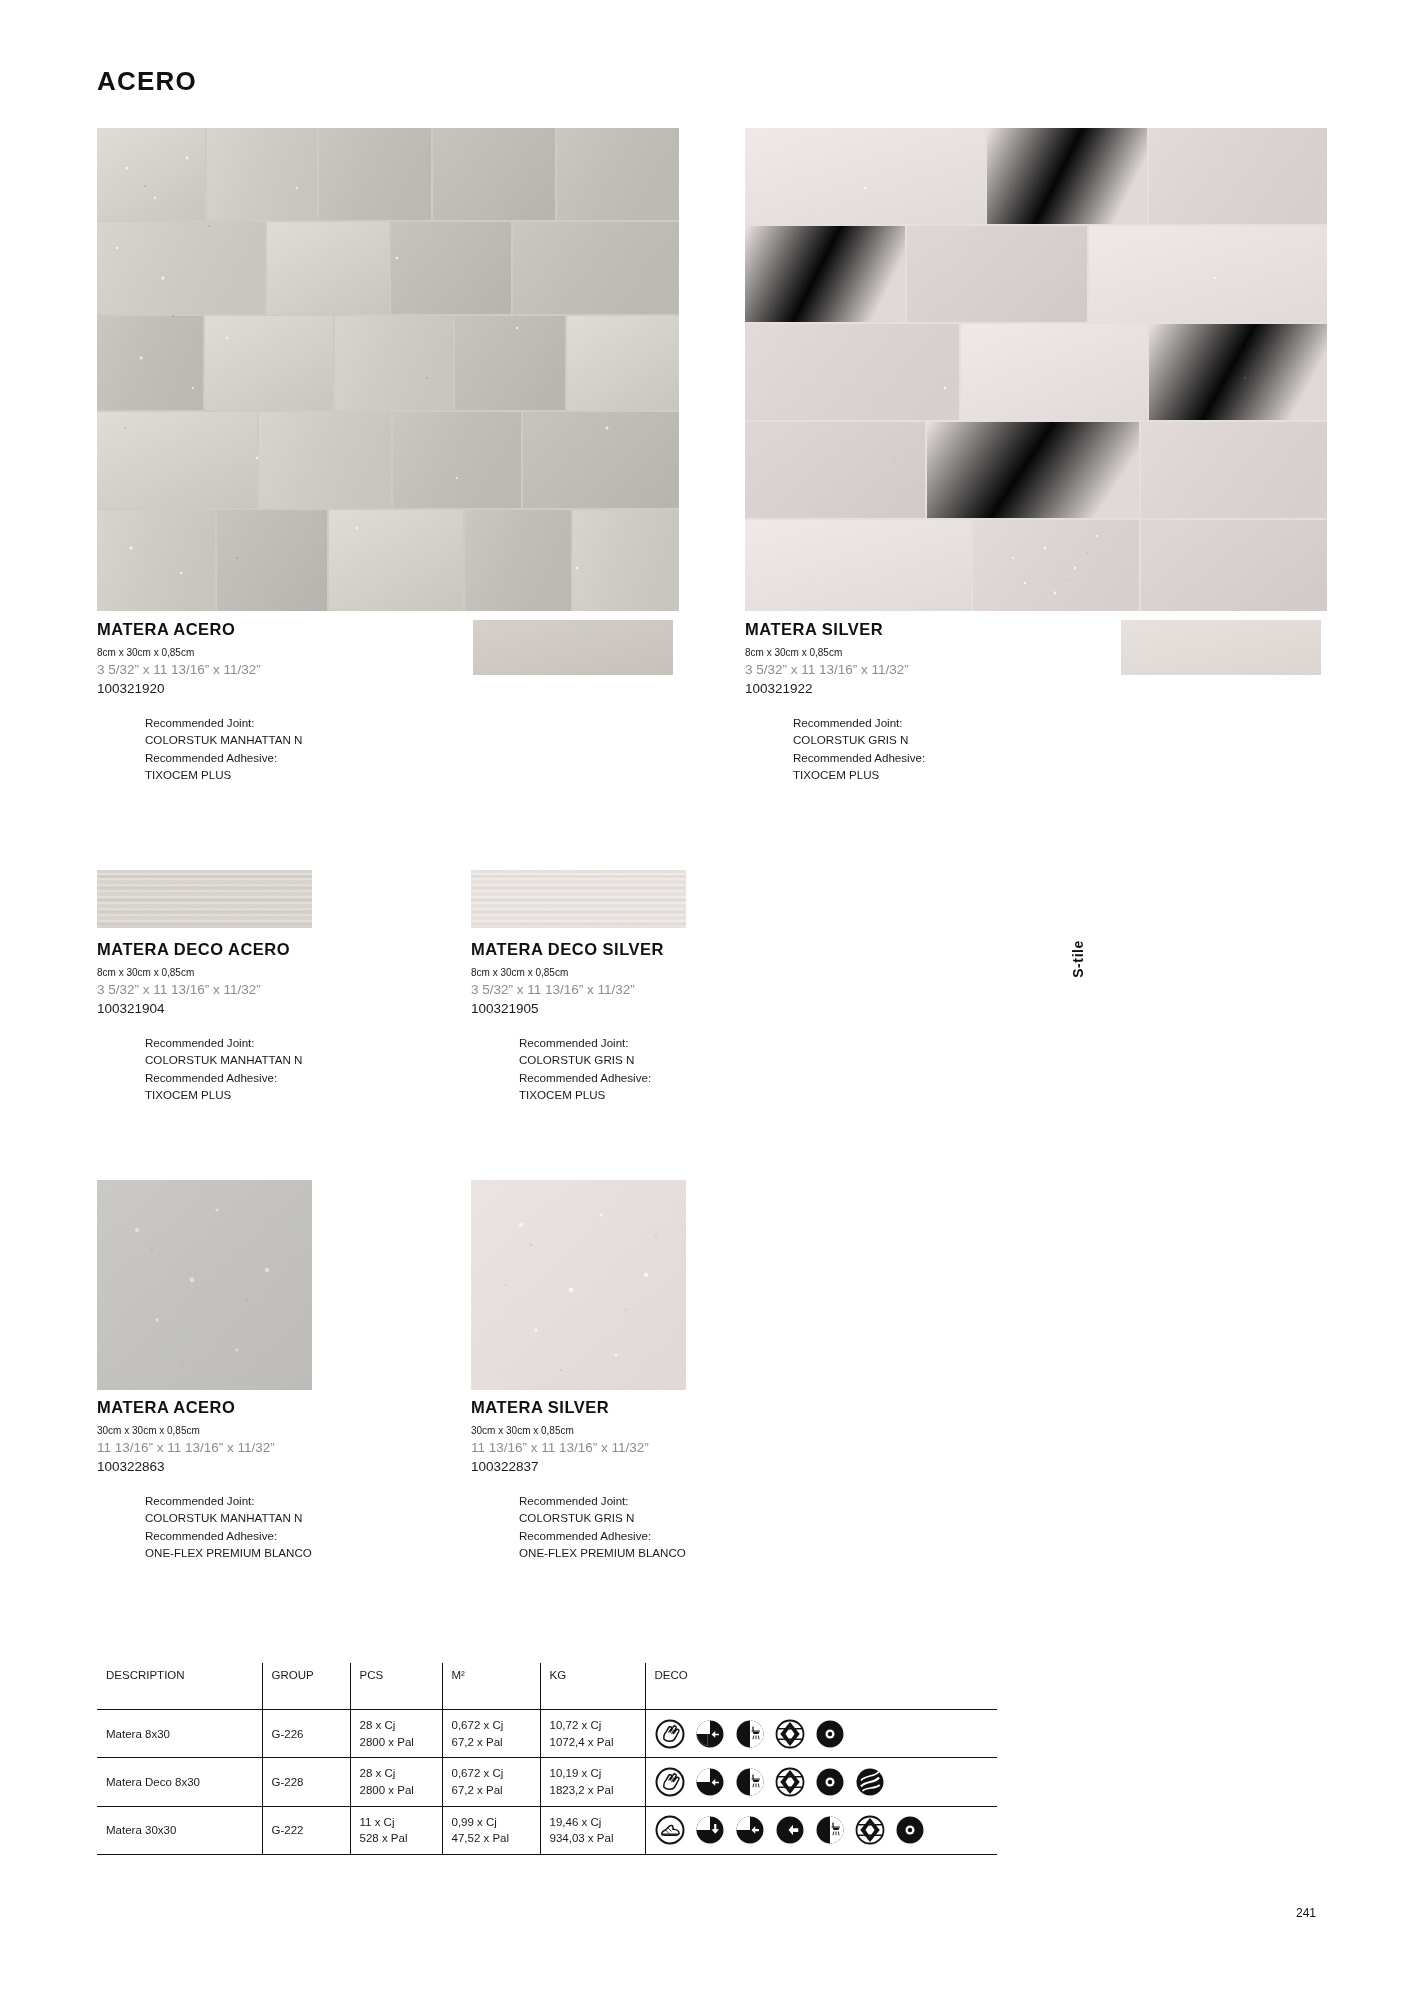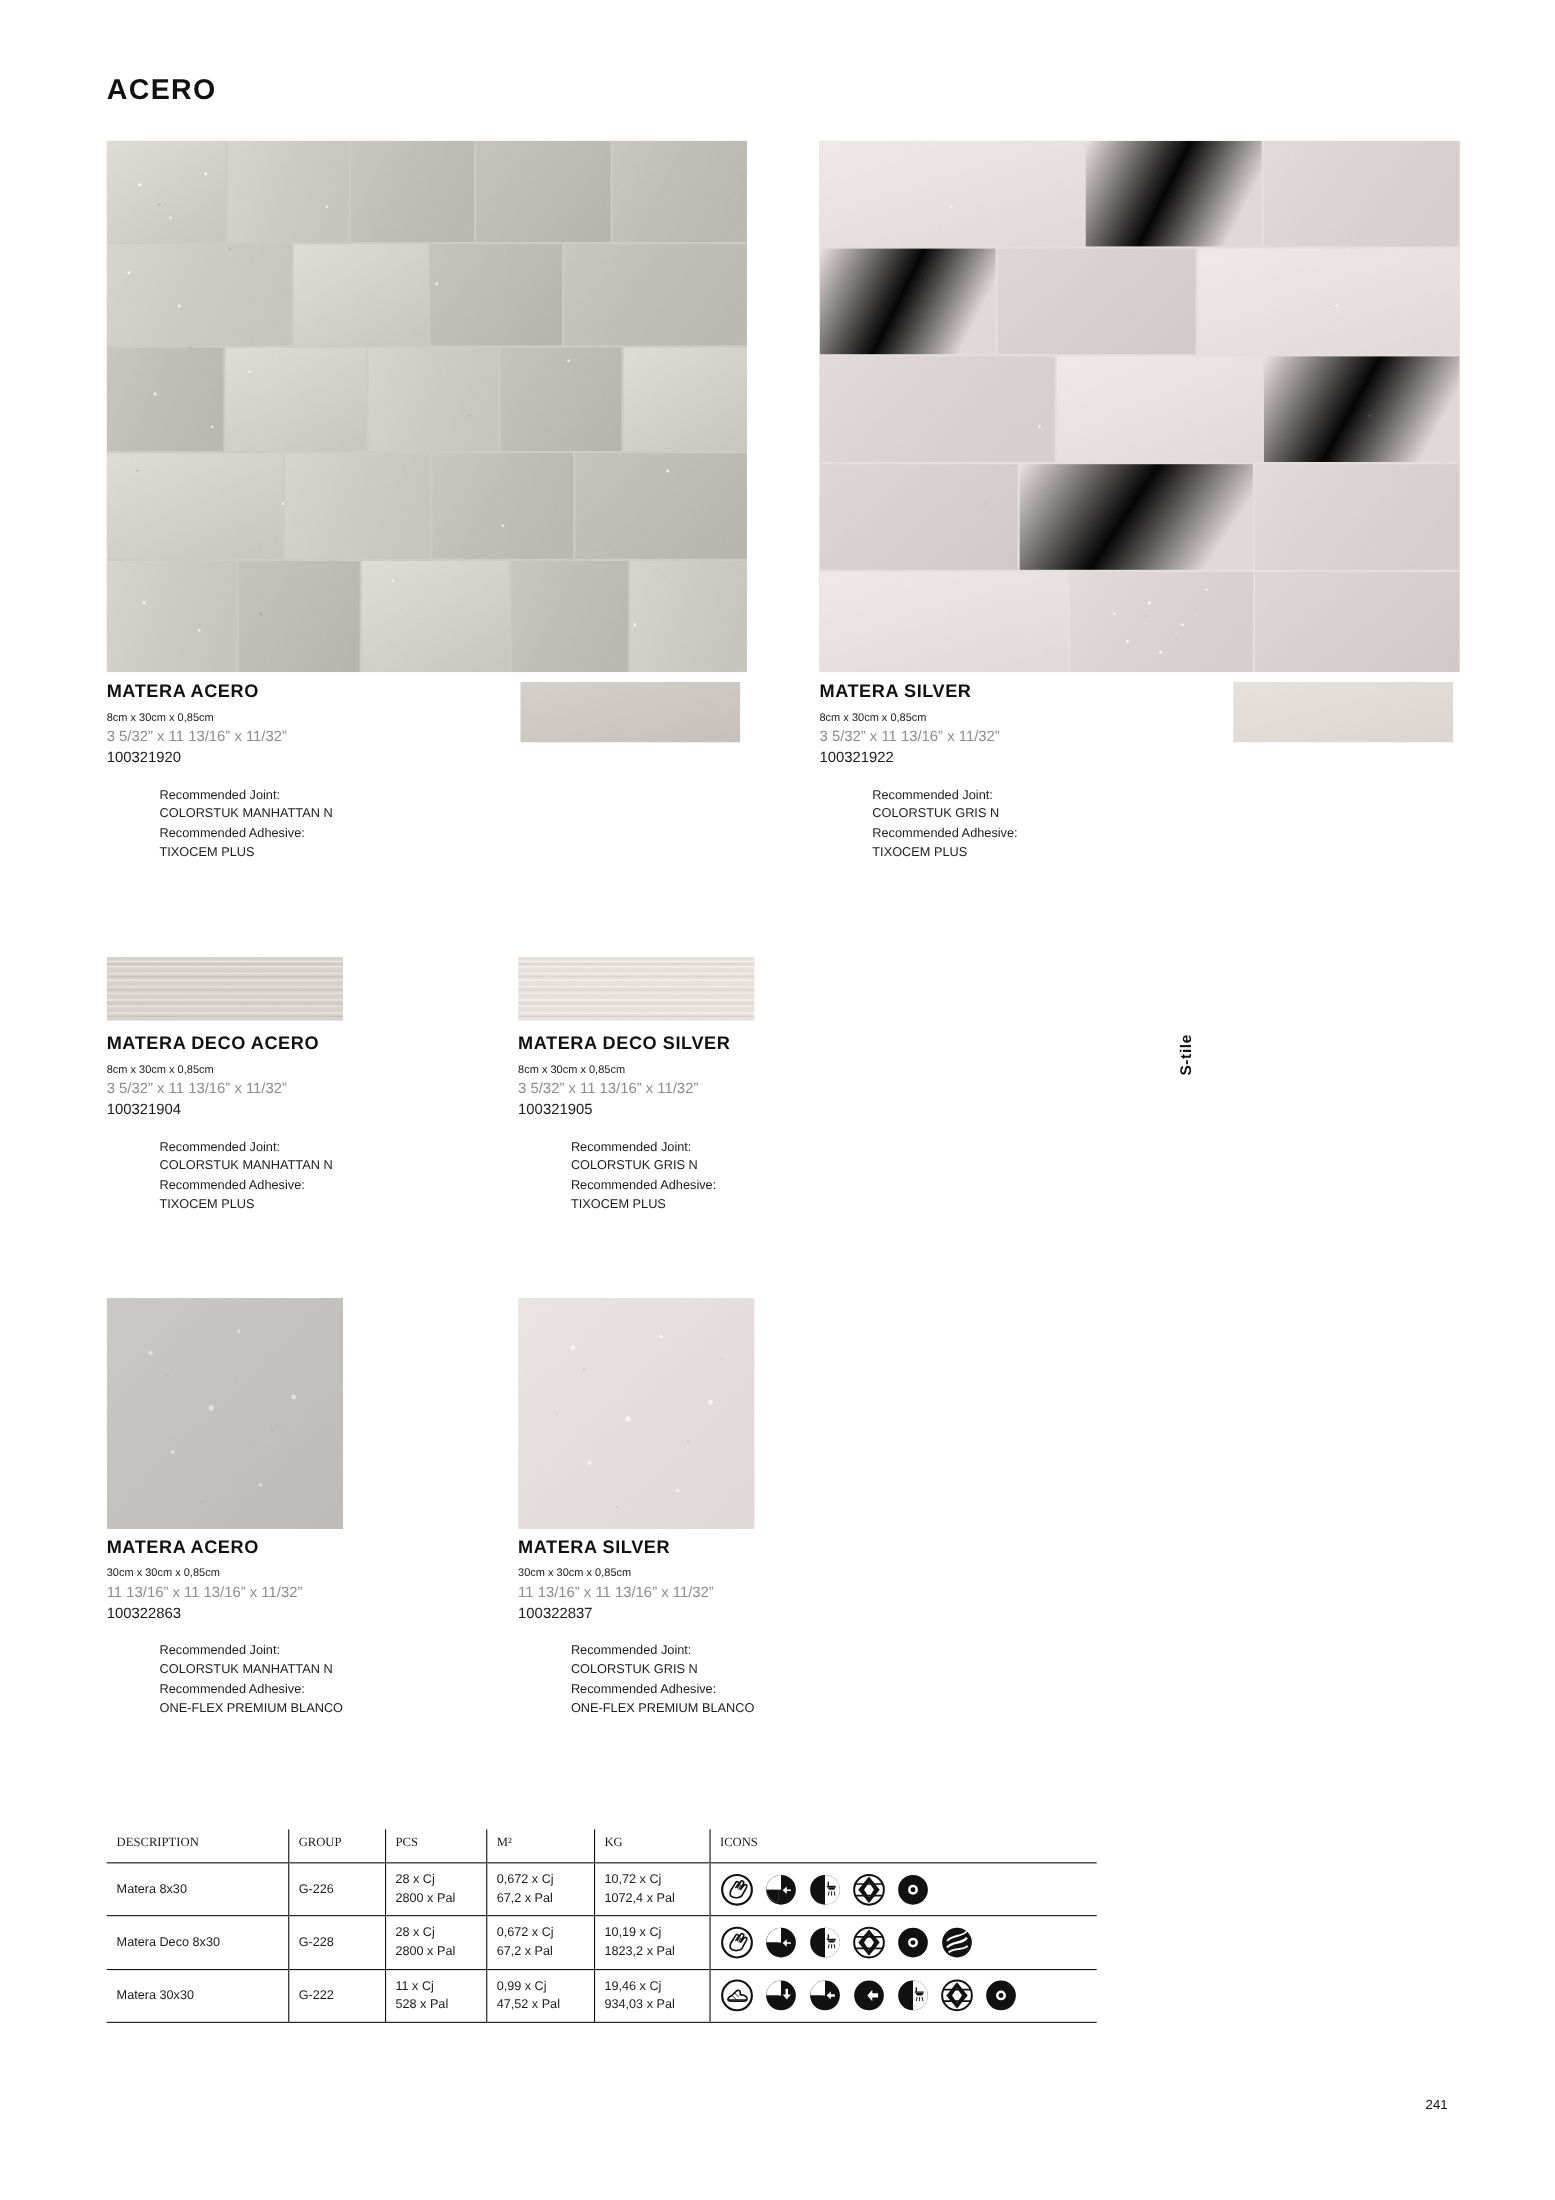--- a/index.html
+++ b/index.html
@@ -70,21 +70,21 @@
   .spec {
     position: absolute; left: 97px; top: 1663px;
     width: 900px;
   }
   .spec table { border-collapse: collapse; width: 100%; }
   .spec th, .spec td {
     font-size: 11.5px; font-weight: 400; color: #1b1b1b;
     text-align: left; vertical-align: middle;
     padding: 7px 9px;
   }
-  .spec thead th { padding-bottom: 12px; padding-top: 6px; font-family: Liberation Serif, serif; }
+  .spec thead th { padding-bottom: 28px; padding-top: 6px; }
   .spec thead tr { border-bottom: 1.2px solid #111; }
   .spec tbody tr { border-bottom: 1px solid #111; }
   .spec tbody tr:last-child { border-bottom: 1.2px solid #111; }
   .col-desc  { width: 165px; }
   .col-group { width: 88px;  border-left: 1px solid #111; }
   .col-pcs   { width: 92px;  border-left: 1px solid #111; }
   .col-m2    { width: 98px;  border-left: 1px solid #111; }
   .col-kg    { width: 105px; border-left: 1px solid #111; }
   .col-icons { border-left: 1px solid #111; }
   .cellline { display: block; line-height: 1.45; white-space: nowrap; }
@@ -488,21 +488,21 @@
 
   <div class="spec">
     <table>
       <thead>
         <tr>
           <th class="col-desc">DESCRIPTION</th>
           <th class="col-group">GROUP</th>
           <th class="col-pcs">PCS</th>
           <th class="col-m2">M²</th>
           <th class="col-kg">KG</th>
-          <th class="col-icons">ICONS</th>
+          <th class="col-icons">DECO</th>
         </tr>
       </thead>
       <tbody>
 
         <tr>
           <td class="col-desc">Matera 8x30</td>
           <td class="col-group">G-226</td>
           <td class="col-pcs">
             <span class="cellline">28 x Cj</span>
             <span class="cellline">2800 x Pal</span>

